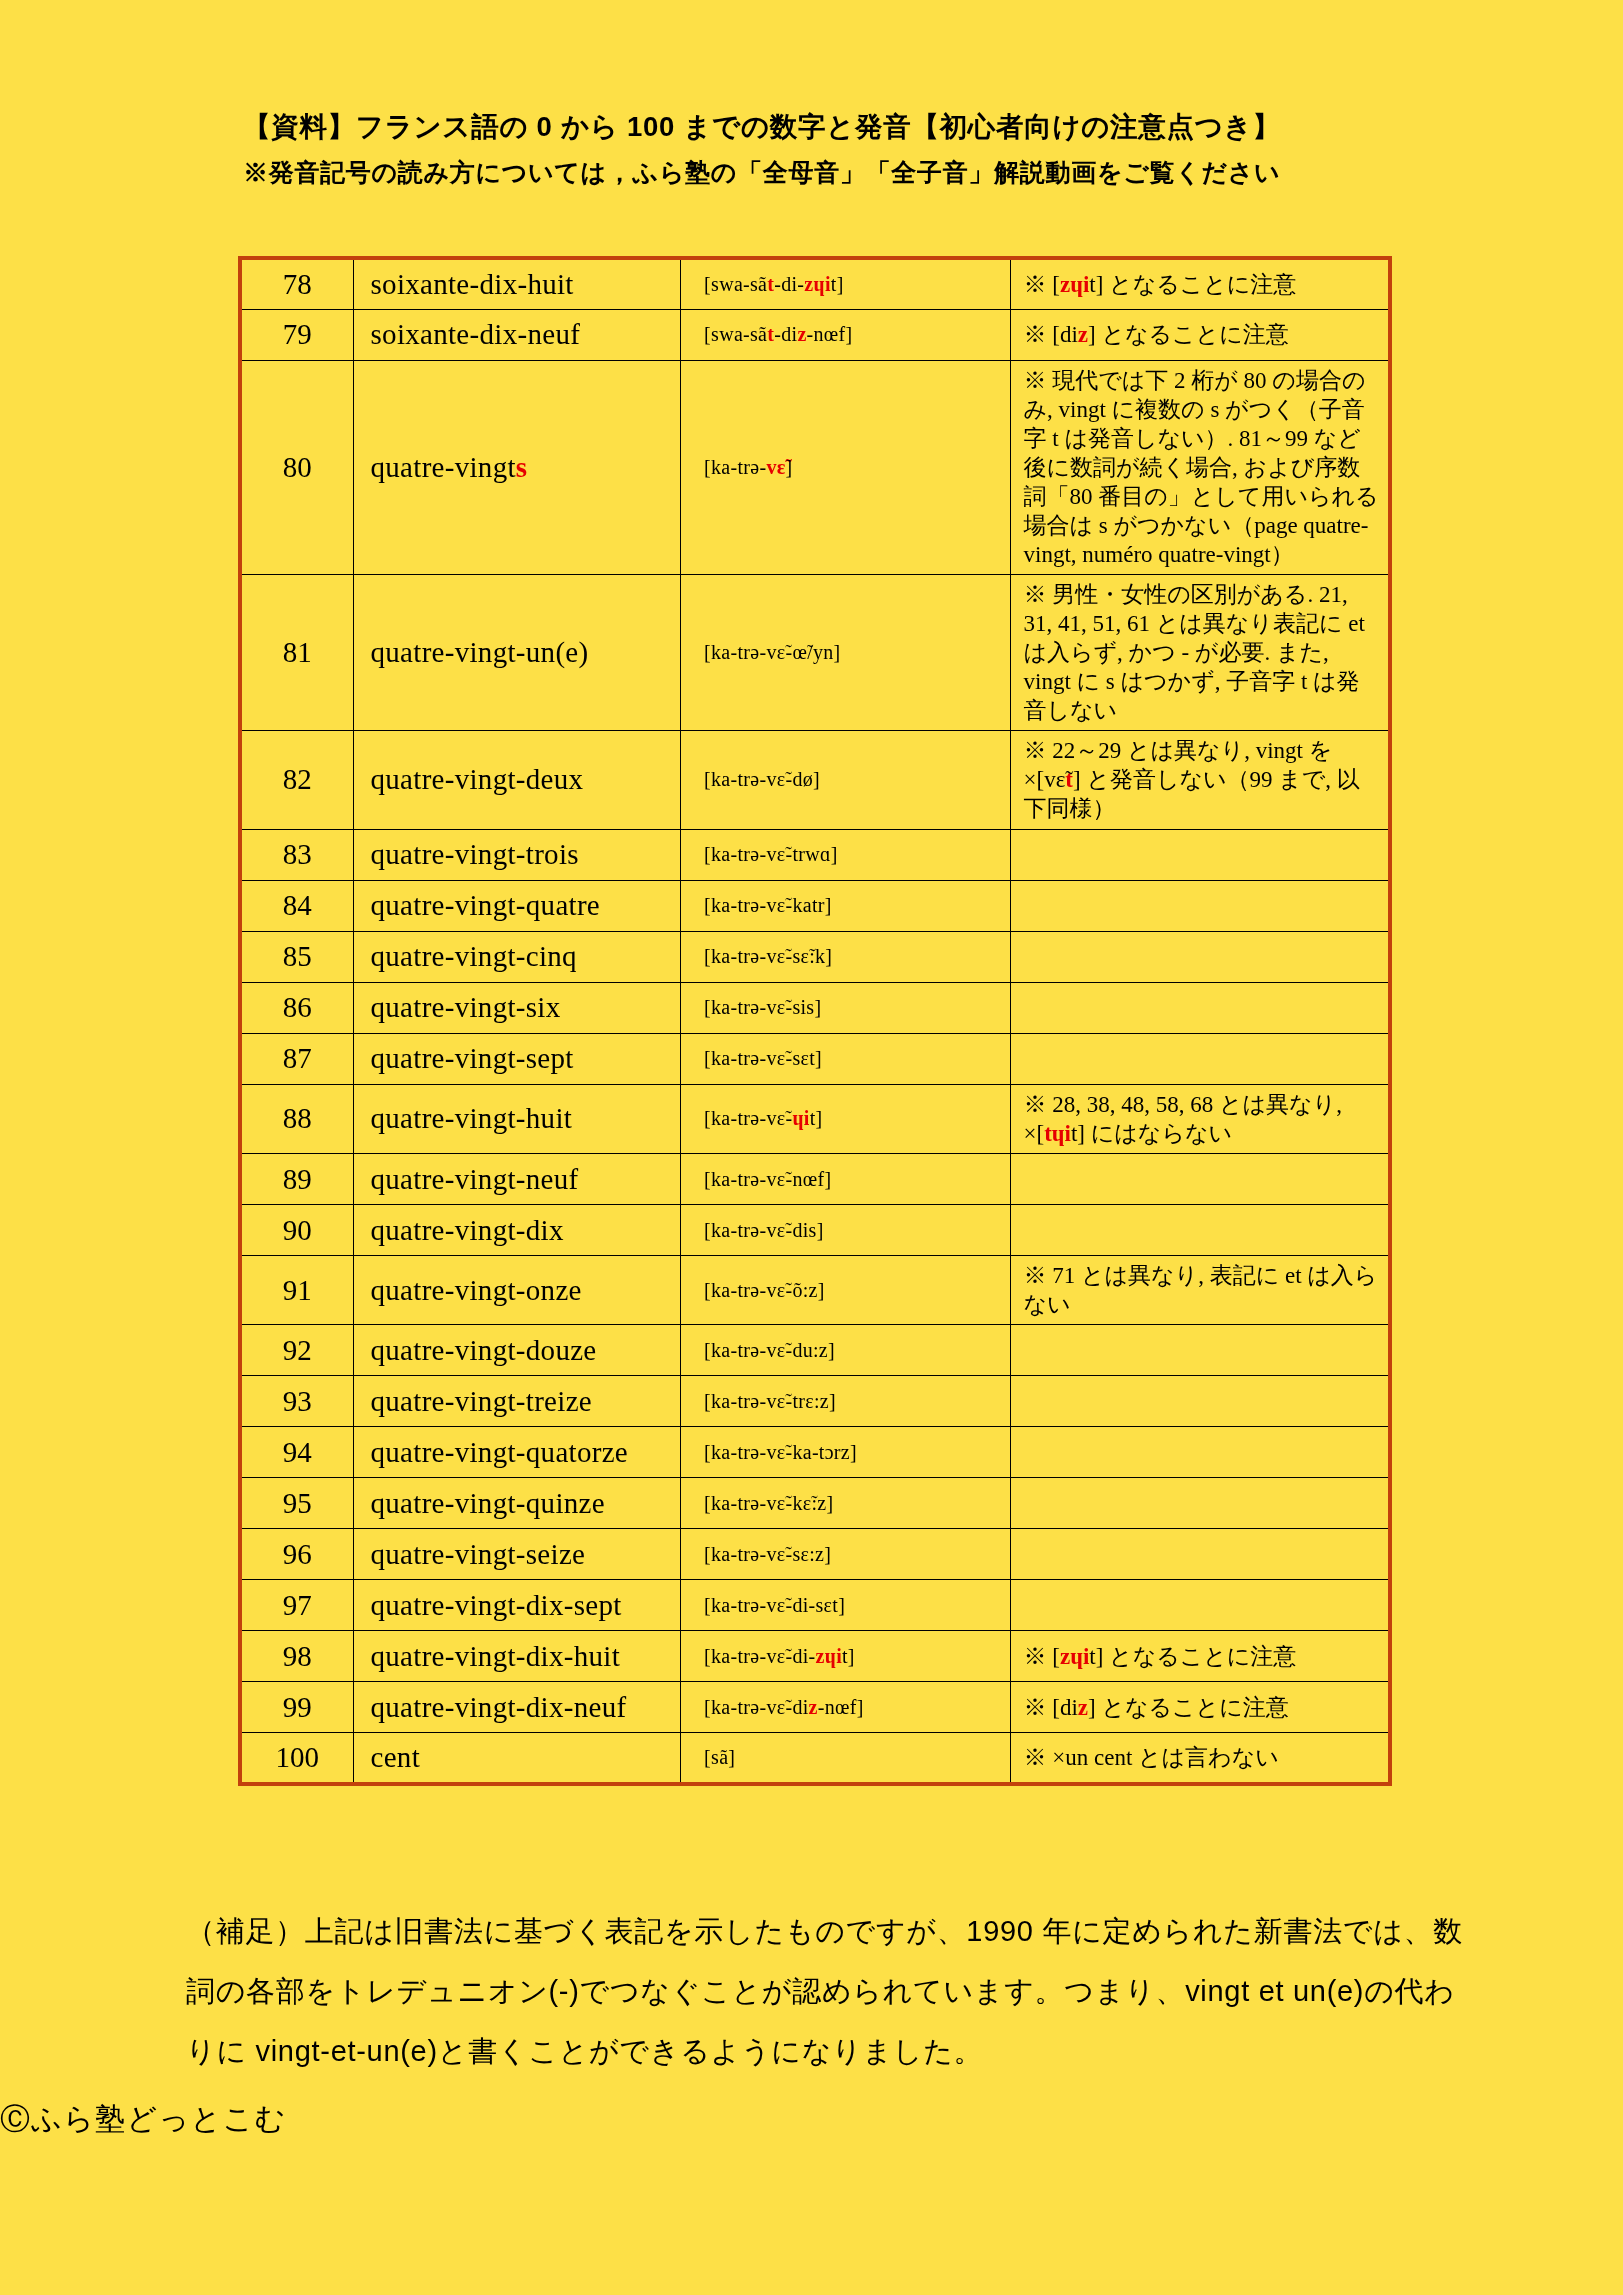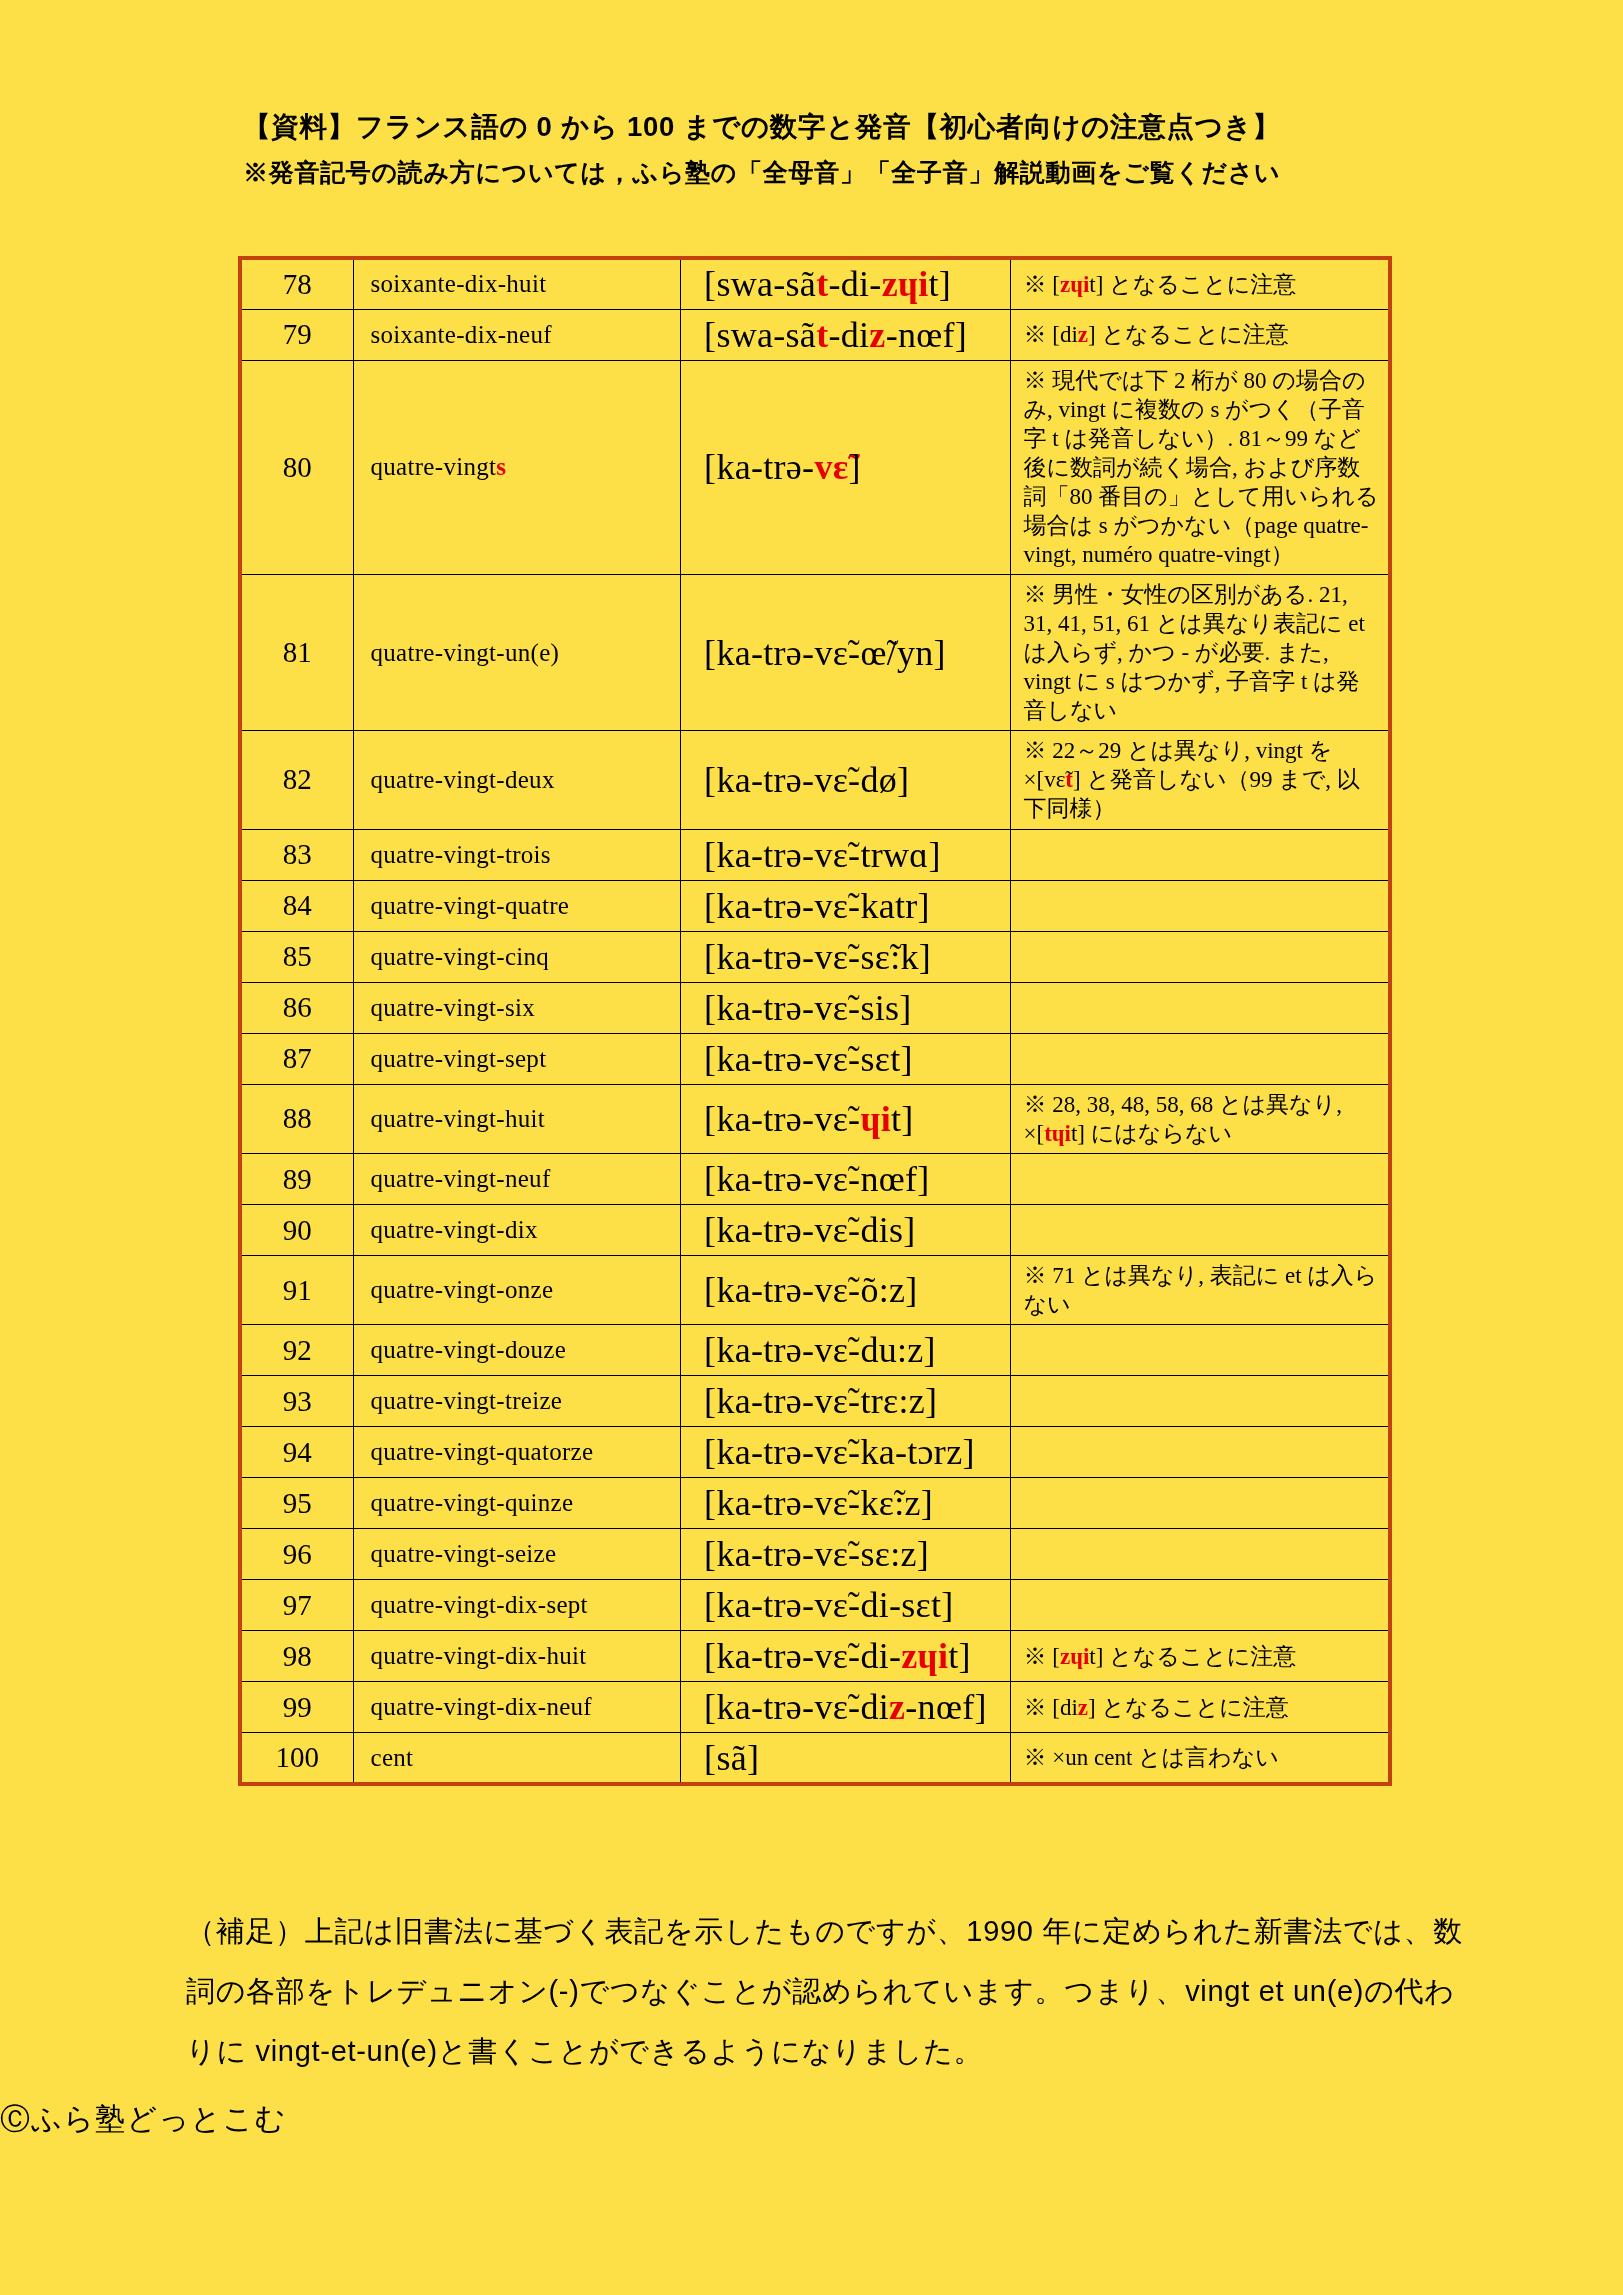--- a/index.html
+++ b/index.html
@@ -45,26 +45,26 @@
     border: 1.3px solid #000;
     vertical-align: middle;
   }
   .num-table tr { height: 51px; }
   td.c-num {
     text-align: center;
     font-size: 29px;
   }
   td.c-fr {
     padding-left: 17px;
-    font-size: 25px;
+    font-size: 29px;
     letter-spacing: 0.3px;
   }
   td.c-ipa {
     padding-left: 23.6px;
-    font-size: 36px;
+    font-size: 20px;
     letter-spacing: 0.3px;
   }
   td.c-note {
     padding: 5.2px 9.2px 5.2px 13px;
     font-size: 23px;
     line-height: 29px;
     margin-top: 32px;
   }
   .red { color: var(--accent-red, #e60000); font-weight: bold; }
   .supplement {

